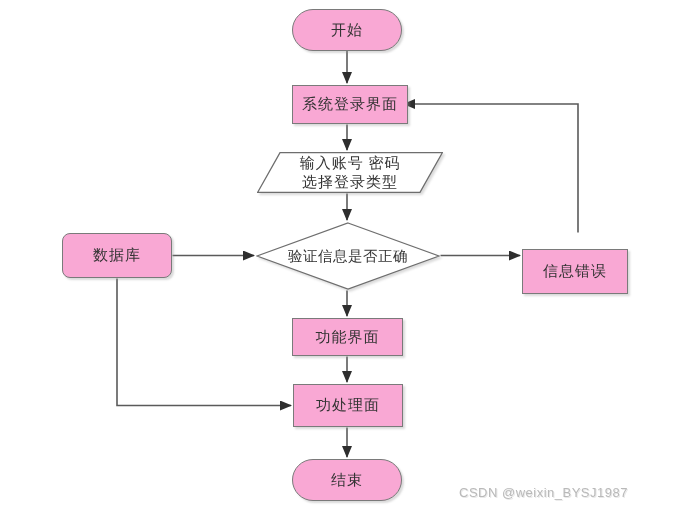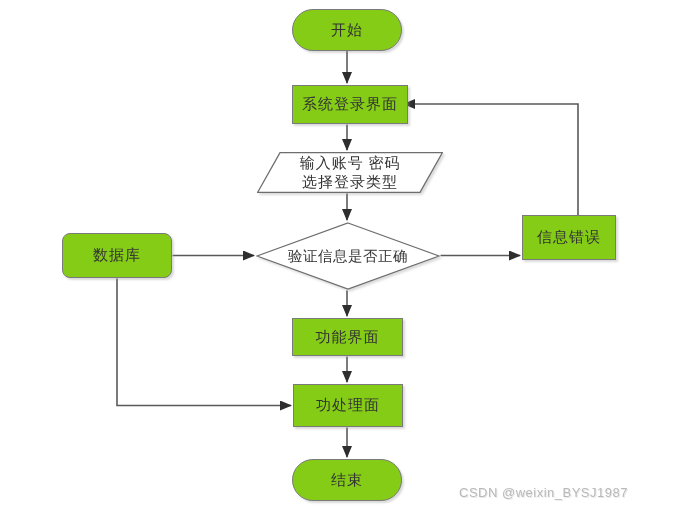--- a/index.html
+++ b/index.html
@@ -4,40 +4,40 @@
 <style>
   html,body{margin:0;padding:0;}
   body{
     width:698px;height:513px;position:relative;background:#ffffff;overflow:hidden;
     font-family:"Liberation Serif","DejaVu Serif",serif;
   }
   .canvas{position:absolute;left:0;top:0;width:698px;height:513px;}
   svg.connectors{position:absolute;left:0;top:0;width:698px;height:513px;}
   .node{
     position:absolute;display:flex;align-items:center;justify-content:center;
-    background:#84cc16;border:1.4px solid #7a7a7a;
+    background:#f9a8d4;border:1.4px solid #7a7a7a;
     box-shadow:2px 2px 2px rgba(150,150,150,0.35);
     font-size:15px;color:#333333;letter-spacing:1px;box-sizing:border-box;
     text-align:center;
   }
   .terminator{border-radius:22px;}
   .shape-wrap{position:absolute;}
   .shape-wrap svg{display:block;filter:drop-shadow(2px 2px 1px rgba(150,150,150,0.35));}
   .shape-label{
     position:absolute;left:0;top:0;width:100%;height:100%;
     display:flex;flex-direction:column;align-items:center;justify-content:center;
     font-size:15px;color:#333333;letter-spacing:1px;text-align:center;line-height:19px;
   }
   .diamond-label{font-size:14.5px;letter-spacing:0.5px;}
   #node-start {left:292px;top:9px;  width:110px;height:42px;}
   #node-login {left:292px;top:85px; width:116px;height:39px;}
   #node-input {left:257px;top:152px;width:186px;height:41px;}
   #node-verify{left:256px;top:222px;width:184px;height:68px;}
   #node-db    {left:62px; top:233px;width:110px;height:45px;border-radius:8px;}
-  #node-error {left:522px;top:215px;width:94px;height:45px;text-align:center;}
+  #node-error {left:522px;top:249px;width:106px;height:45px;text-align:center;}
   #node-func  {left:292px;top:318px;width:111px;height:38px;}
   #node-proc  {left:293px;top:384px;width:110px;height:43px;}
   #node-end   {left:292px;top:459px;width:110px;height:42px;}
   .watermark{
     position:absolute;left:459px;top:485px;
     font-family:"Liberation Sans","DejaVu Sans",sans-serif;
     font-size:13px;color:#b9b9b9;letter-spacing:0.5px;white-space:nowrap;
     text-shadow:1px 1px 0 #e9e9e9;
   }
 </style>

